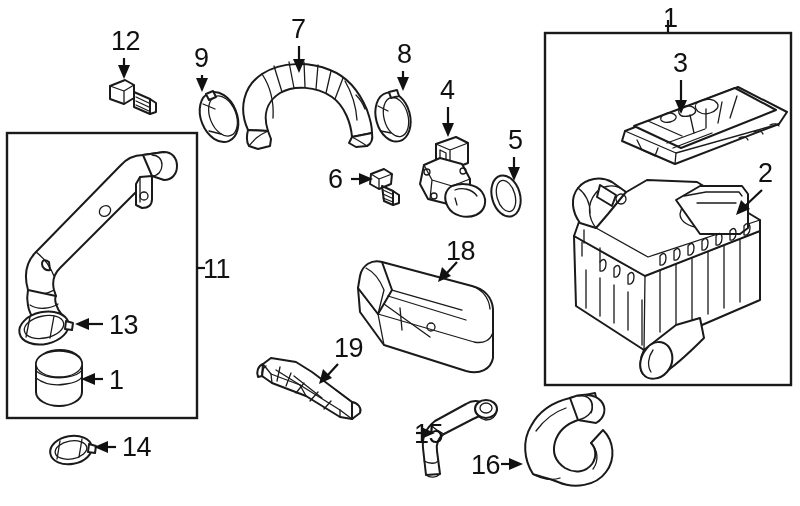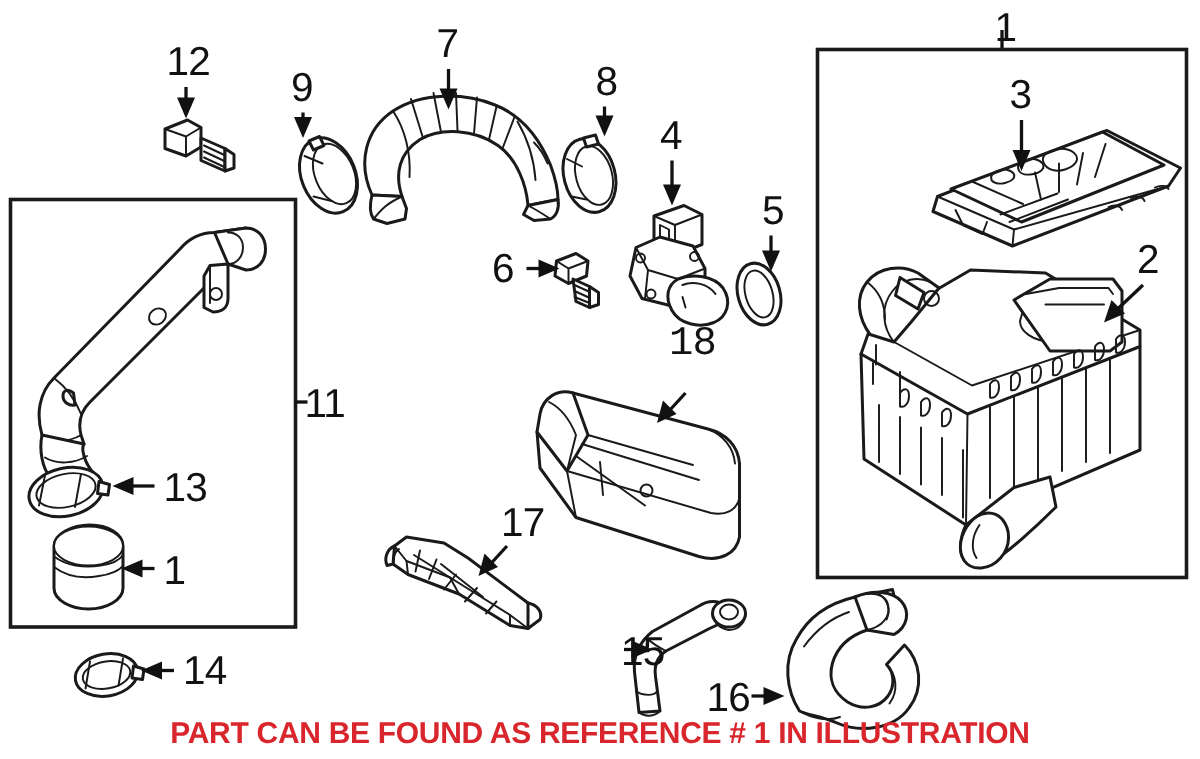--- a/index.html
+++ b/index.html
@@ -386,18 +386,17 @@
   <div class="callout" style="left:291px;  top:16px;">7</div>
   <div class="callout" style="left:397px;  top:41px;">8</div>
   <div class="callout" style="left:194px;  top:45px;">9</div>
   <div class="callout" style="left:203px;  top:256px;">11</div>
   <div class="callout" style="left:111px;  top:28px;">12</div>
   <div class="callout" style="left:109px;  top:367px;">1</div>
   <div class="callout" style="left:109px;  top:312px;">13</div>
   <div class="callout" style="left:122px;  top:434px;">14</div>
   <div class="callout" style="left:386px;  top:421px;margin-left:28px;">15</div>
   <div class="callout" style="left:471px;  top:452px;">16</div>
-  <div class="callout" style="left:334px;  top:335px;">17</div>
-  <div class="callout" style="left:446px;  top:217px;font-family:Liberation Mono, monospace;">18</div>
-
-  <div id="caption">PART CAN BE FOUND AS REFERENCE # 1 IN ILLUSTRATION</div>
+  <div class="callout" style="left:334px;  top:335px;">19</div>
+  <div class="callout" style="left:446px;  top:238px;">18</div>
+
 
 </div>
 
 </body></html>

